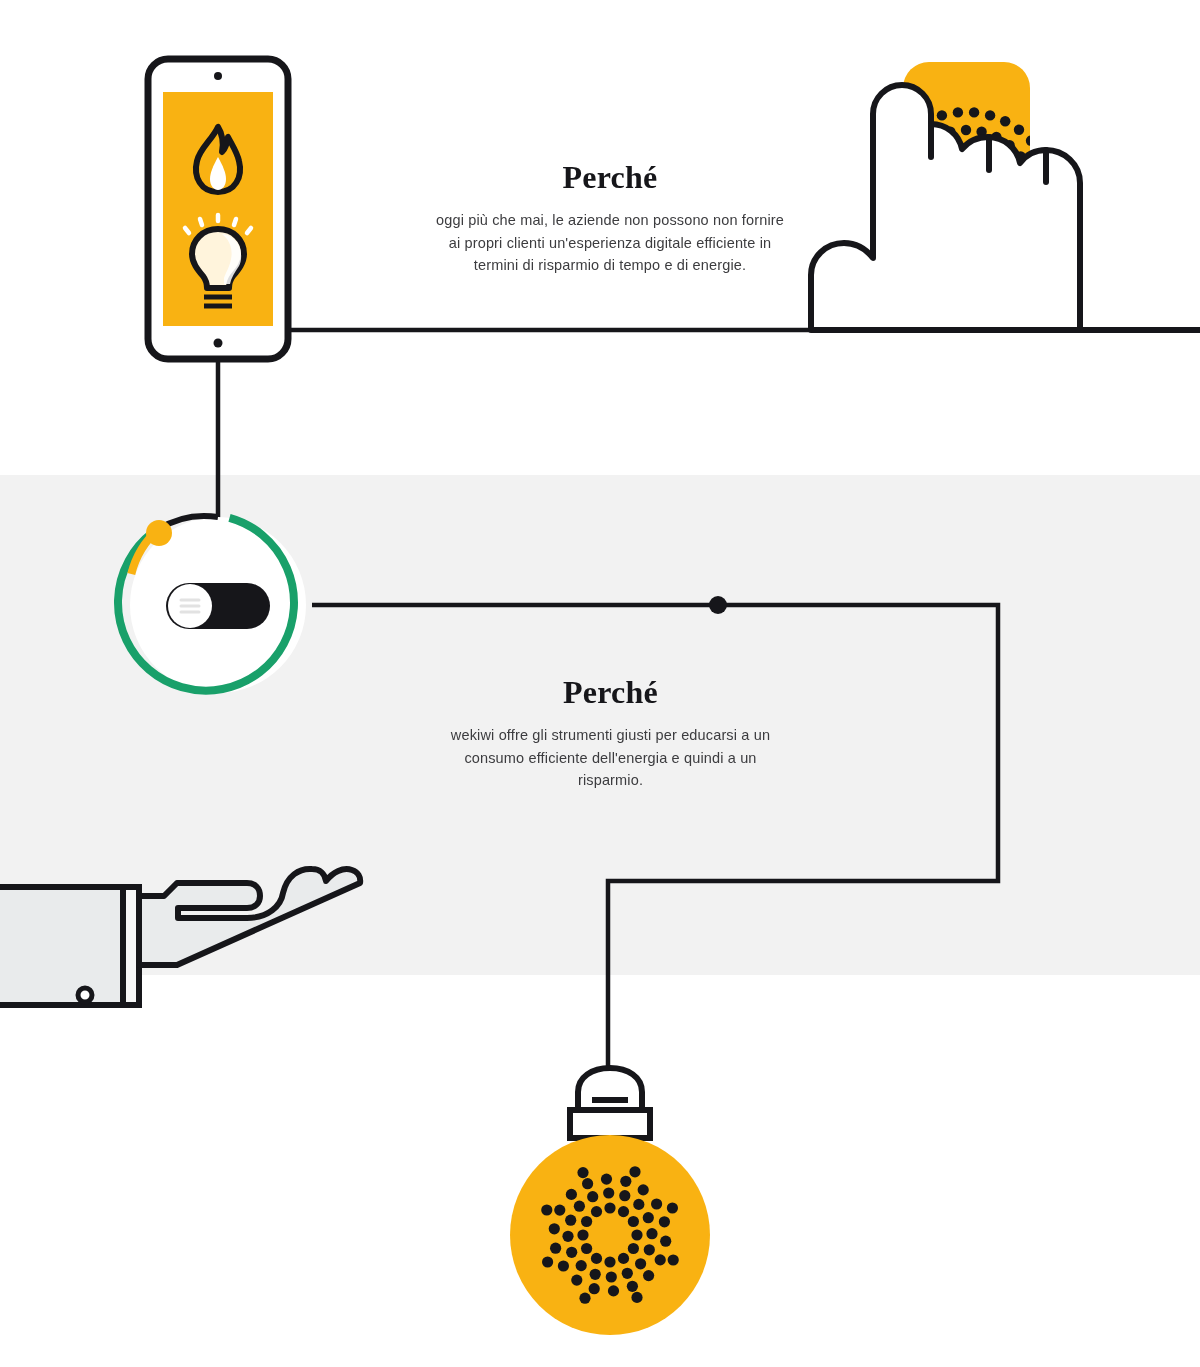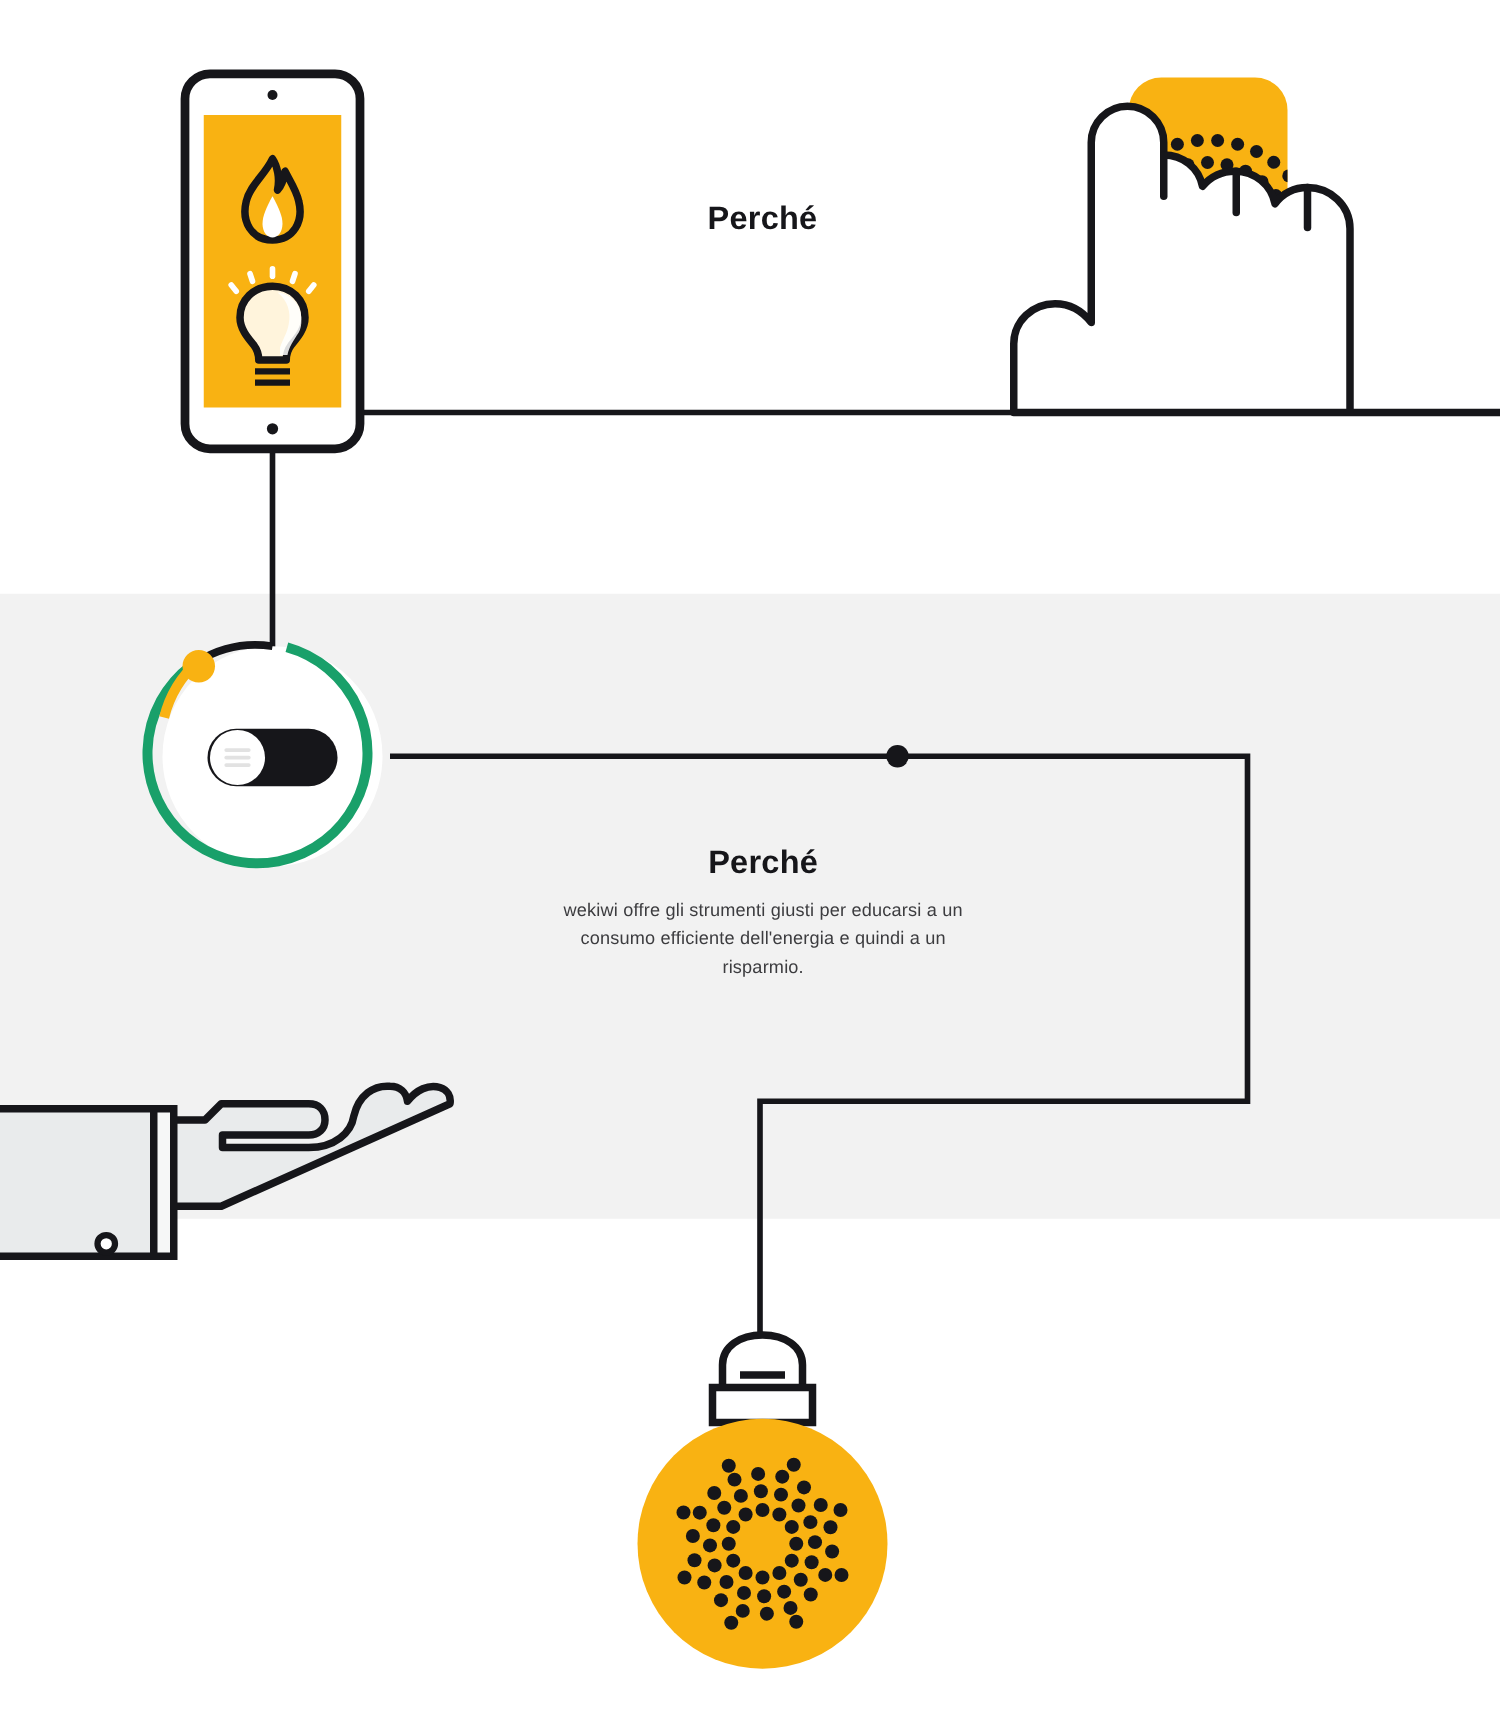--- a/index.html
+++ b/index.html
@@ -27,26 +27,27 @@
     top: 475px;
     height: 500px;
     background: #f2f2f2;
   }
   
   .text-block {
     position: absolute;
     text-align: center;
   }
   .block-title {
-    font-size: 26px;
+    font-size: 32px;
     font-weight: bold;
     color: #16161a;
     letter-spacing: 0.2px;
     margin: 0 0 14px 0;
     line-height: 1.1;
+    font-family: Liberation Serif, serif;
   }
   .block-body {
     font-size: 14.5px;
     line-height: 1.55;
     color: #3c3c3f;
     margin: 0;
     letter-spacing: 0.15px;
   }
   #text-1 { left: 430px; top: 160px; width: 360px; }
   #text-2 { left: 443px; top: 675px; width: 335px; }
@@ -62,20 +63,21 @@
 </style>
 </head>
 <body>
 
 <div id="stage">
 
   <div class="grey-band"></div>
 
   <div class="text-block" id="text-1">
     <h2 class="block-title">Perché</h2>
+    <p class="block-body">oggi più che mai, le aziende non possono non fornire ai propri clienti un'esperienza digitale efficiente in termini di risparmio di tempo e di energie.</p>
   </div>
 
   <div class="text-block" id="text-2">
     <h2 class="block-title">Perché</h2>
     <p class="block-body">wekiwi offre gli strumenti giusti per educarsi a un consumo efficiente dell'energia e quindi a un risparmio.</p>
   </div>
 
   <svg id="art" viewBox="0 0 1200 1367" xmlns="http://www.w3.org/2000/svg">
 
     <defs>

